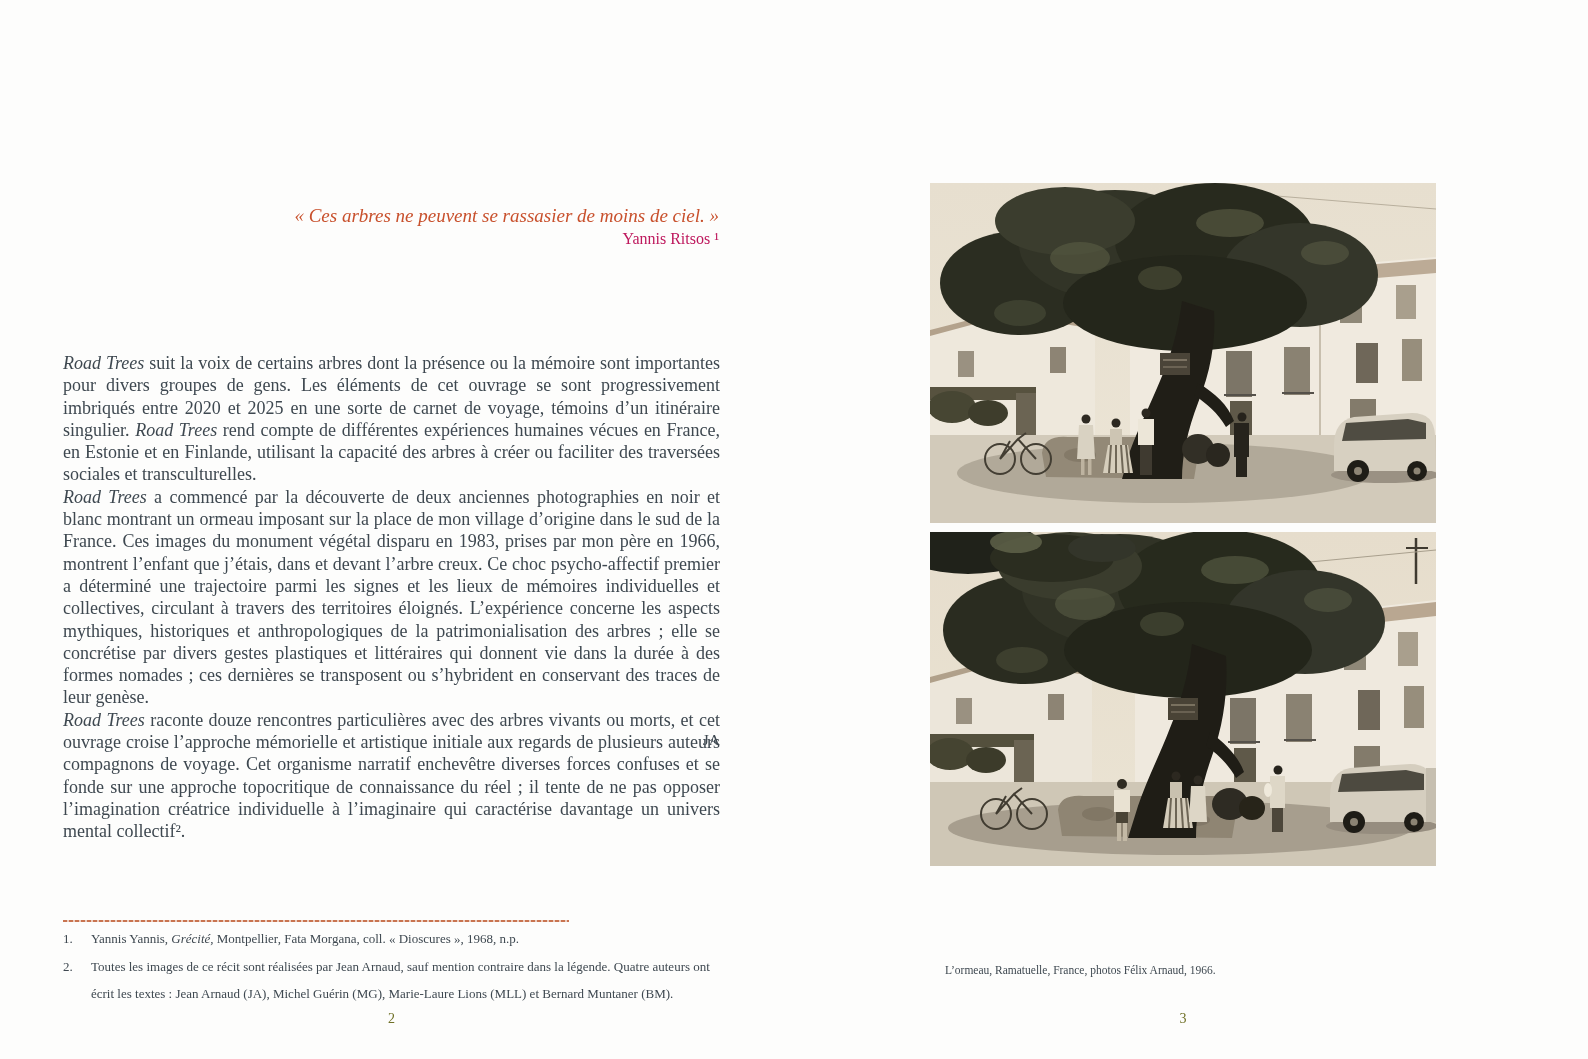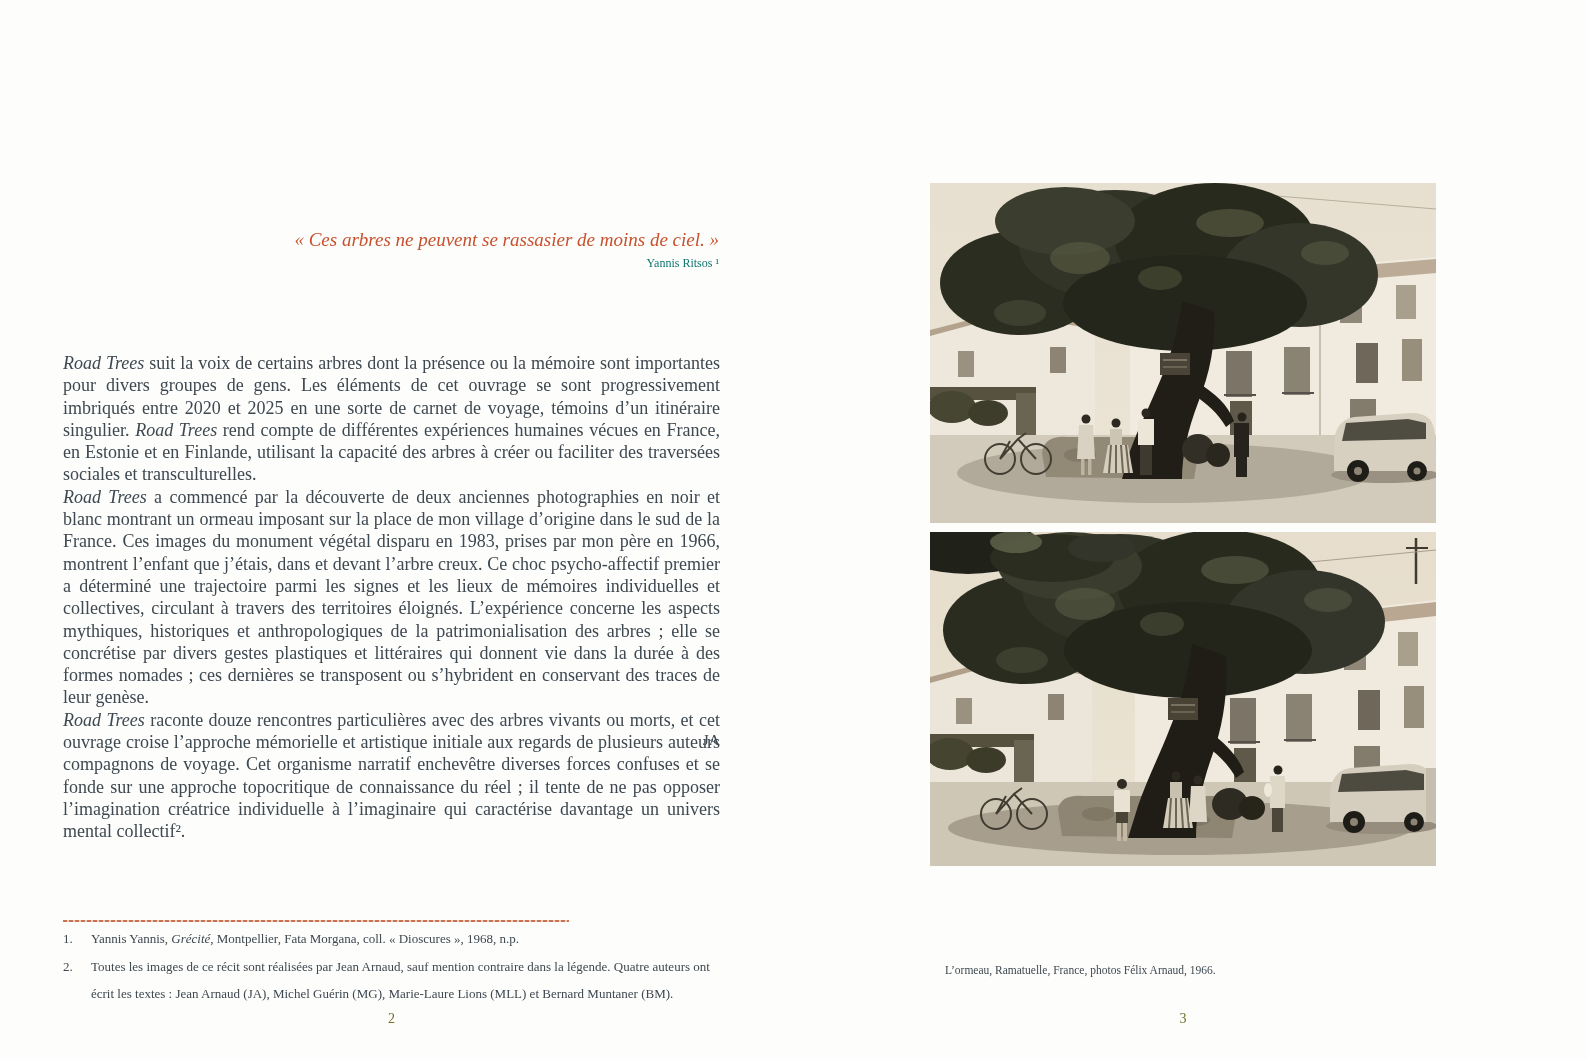--- a/index.html
+++ b/index.html
@@ -3,23 +3,23 @@
 <meta charset="utf-8">
 <style>
   html,body{margin:0;padding:0;background:#ffffff;}
   .spread{
     position:relative;width:1588px;height:1059px;background:#fdfdfc;
     font-family:"Liberation Serif", serif;color:#3e4850;overflow:hidden;
   }
   .it{font-style:italic;}
 
   
-  .quote-block{position:absolute;left:63px;top:228px;width:656px;text-align:right;}
+  .quote-block{position:absolute;left:63px;top:204px;width:656px;text-align:right;}
   .quote-line{font-style:italic;font-size:19px;line-height:24px;color:#c8502c;}
-  .quote-attr{font-size:12px;line-height:22px;color:#0f766e;}
+  .quote-attr{font-size:16px;line-height:22px;color:#be185d;}
 
   .body-block{
     position:absolute;left:63px;top:352px;width:657px;
     font-size:18px;line-height:22.3px;text-align:justify;
   }
   .body-block p{margin:0;}
 
   .signature{position:absolute;left:63px;top:731px;width:657px;text-align:right;font-size:15.5px;}
 
   .footnote-rule{

